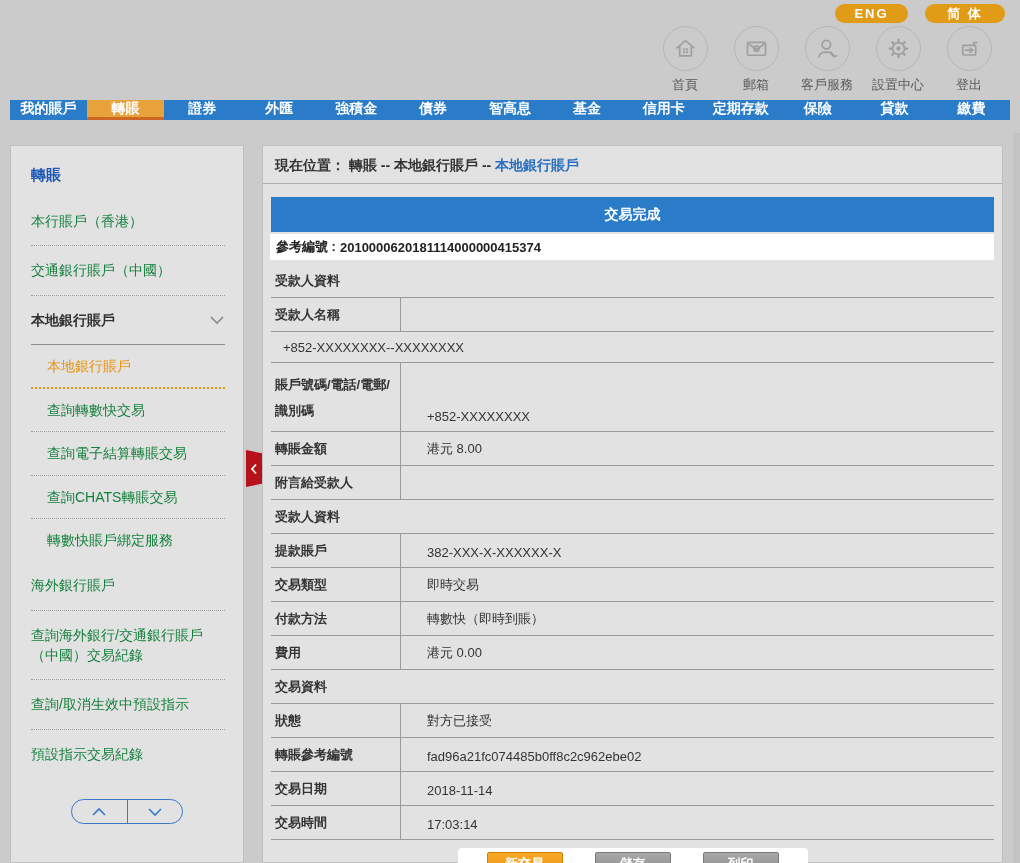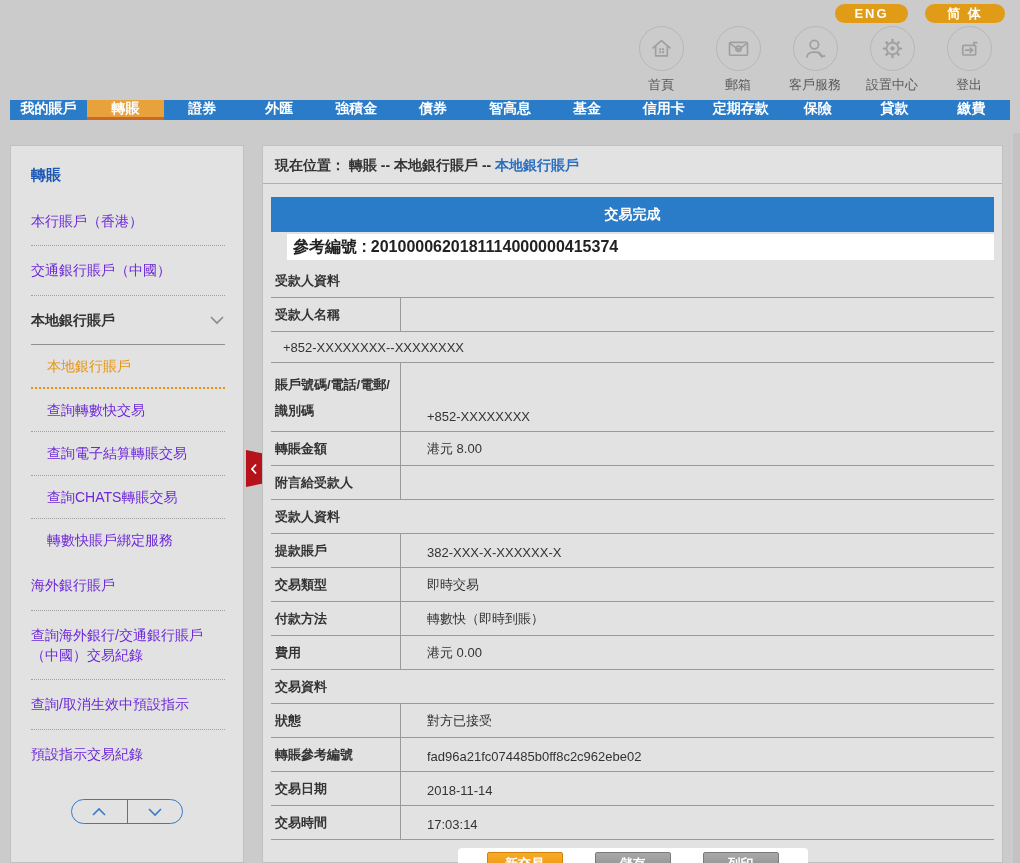--- a/index.html
+++ b/index.html
@@ -10,21 +10,21 @@
   }
   
   .top-header { position:absolute; left:0; top:0; width:1020px; height:100px; background:#cbcbcb; }
   .lang-btn {
     position:absolute; top:4px; height:19px; line-height:19px;
     background:#e09b17; color:#fff; font-size:13px; font-weight:bold;
     text-align:center; border-radius:10px; letter-spacing:2px; cursor:pointer;
   }
   .lang-eng { right:112px; width:73px; }
   .lang-sc  { right:15px;  width:80px; }
-  .quick-links { position:absolute; right:22px; top:26px; display:flex; gap:19px; }
+  .quick-links { position:absolute; right:22px; top:26px; display:flex; gap:13px; }
   .ql-item { width:58px; display:flex; flex-direction:column; align-items:center; cursor:pointer; }
   .ql-circle {
     width:45px; height:45px; border:1.5px solid #b7b7b7; border-radius:50%;
     display:flex; align-items:center; justify-content:center; background:transparent;
   }
   .ql-svg { width:27px; height:27px; }
   .ql-label { margin-top:5px; font-size:13px; color:#5a5a5a; white-space:nowrap; }
   
   .nav-bar {
     position:absolute; left:10px; top:100px; width:1000px; height:20px;
@@ -35,21 +35,21 @@
     color:#fff; font-size:14px; font-weight:bold; cursor:pointer;
     border-bottom:3px solid transparent; white-space:nowrap;
   }
   .nav-tab.active { background:#e8a23b; border-bottom-color:#cf6724; }
   
   .sidebar {
     position:absolute; left:10px; top:145px; width:234px; bottom:0;
     background:#e2e2e2; border:1px solid #c0c0c0; padding:16px 18px 0 20px;
   }
   .sb-title { color:#1c57b5; font-size:15px; font-weight:bold; padding:4px 0 12px 0; }
-  .sb-item { font-size:14px; color:#6d28d9; padding:14px 0; cursor:pointer;
+  .sb-item { font-size:14px; color:#15803d; padding:14px 0; cursor:pointer;
              border-bottom:1px dotted #a0a0a0; line-height:1.45; }
   .sb-item.no-line { border-bottom:none; }
   .sb-parent { font-weight:bold; color:#333; border-bottom:1px solid #8f8f8f;
                display:flex; align-items:center; justify-content:space-between; }
   .sb-sub { padding:11px 0 11px 16px; }
   .sb-sub.active { color:#e8930f; border-bottom:2px dotted #e8930f; }
   .sb-chevron { width:16px; height:10px; }
   .sb-pager {
     position:absolute; left:50%; transform:translateX(-50%); bottom:38px;
     width:112px; height:25px; border:1px solid #3a78c9; border-radius:13px;
@@ -73,22 +73,22 @@
   .breadcrumb {
     height:38px; line-height:38px; padding:0 12px; font-size:14px; font-weight:bold;
     color:#333; border-bottom:1px solid #b0b0b0; white-space:nowrap;
   }
   .breadcrumb .bc-current { color:#2a6fc0; cursor:pointer; }
   .banner {
     margin:13px 8px 0 8px; height:35px; background:#2a7cc9; color:#fff;
     font-size:14px; font-weight:bold; display:flex; align-items:center; justify-content:center;
   }
   .ref-row {
-    margin:2px 8px 0 24px; height:26px; background:#fff; display:flex; align-items:center;
-    padding-left:6px; font-size:16px; font-weight:bold; color:#222;
+    margin:2px 8px 0 7px; height:26px; background:#fff; display:flex; align-items:center;
+    padding-left:6px; font-size:13px; font-weight:bold; color:#222;
   }
   .ref-row span { margin-right:4px; }
   .tbl { margin:4px 8px 0 8px; }
   .tbl-section-title { font-size:13px; font-weight:bold; color:#333;
     padding:8px 4px 7px 4px; border-bottom:1px solid #9a9a9a; }
   .tbl-row { display:flex; border-bottom:1px solid #9a9a9a; min-height:31px; align-items:flex-end;gap:14px; }
   .cell-label { width:130px; font-size:13px; font-weight:bold; color:#333;
     padding:8px 4px 7px 4px; border-right:1px solid #9a9a9a; }
   .cell-value { flex:1; font-size:13px; color:#333; padding:8px 12px 7px 12px;
     display:flex; align-items:center; }

